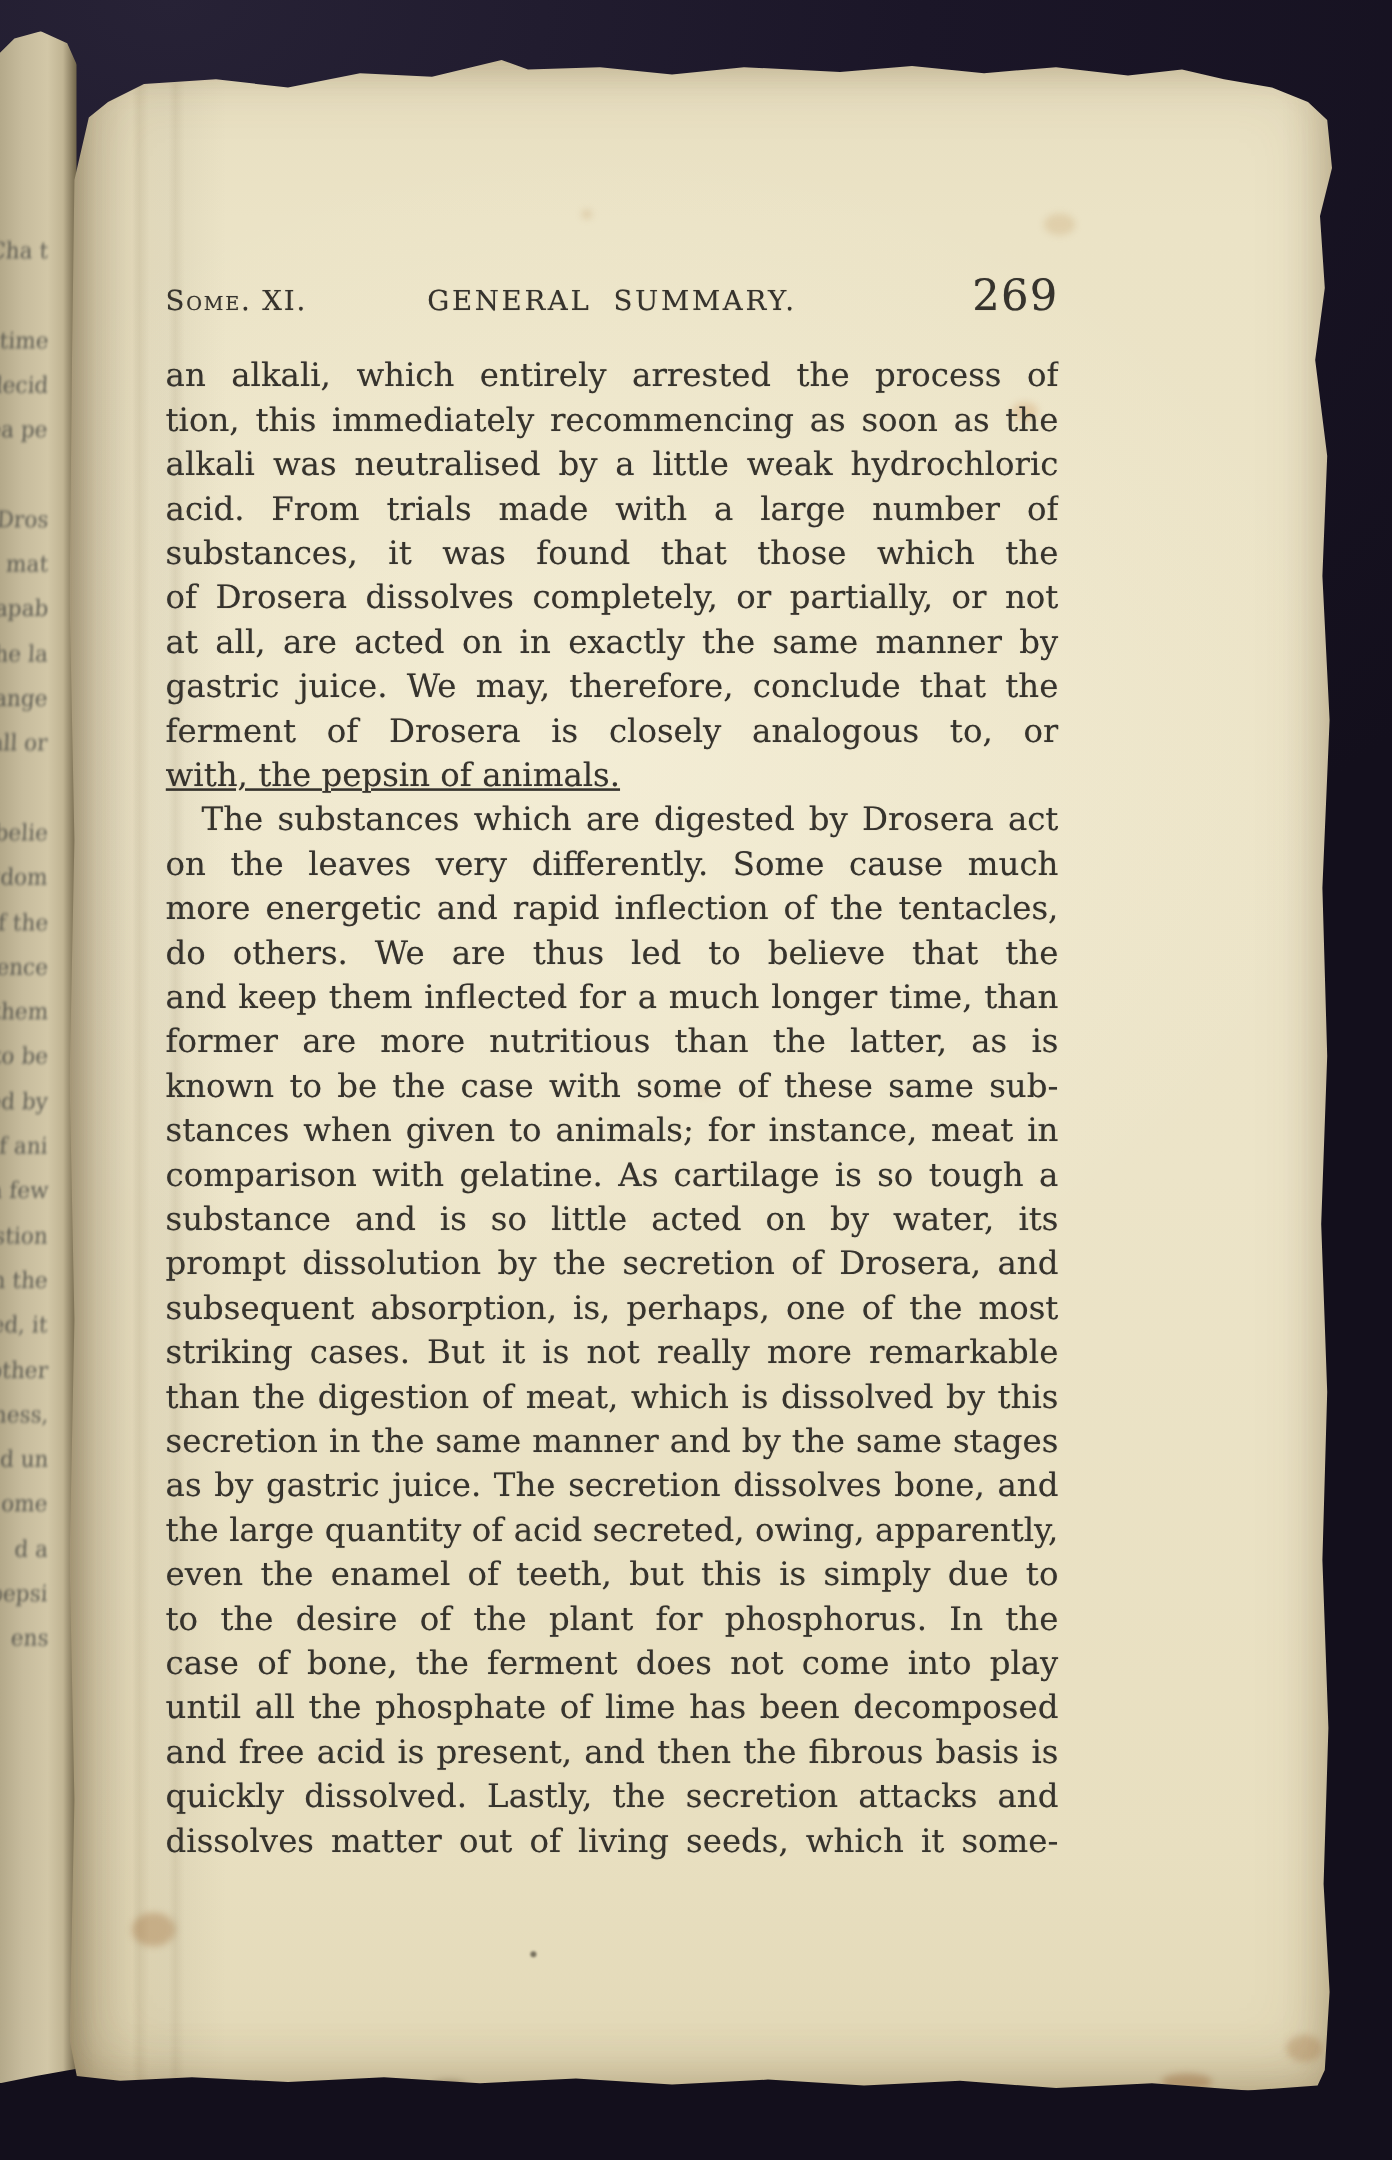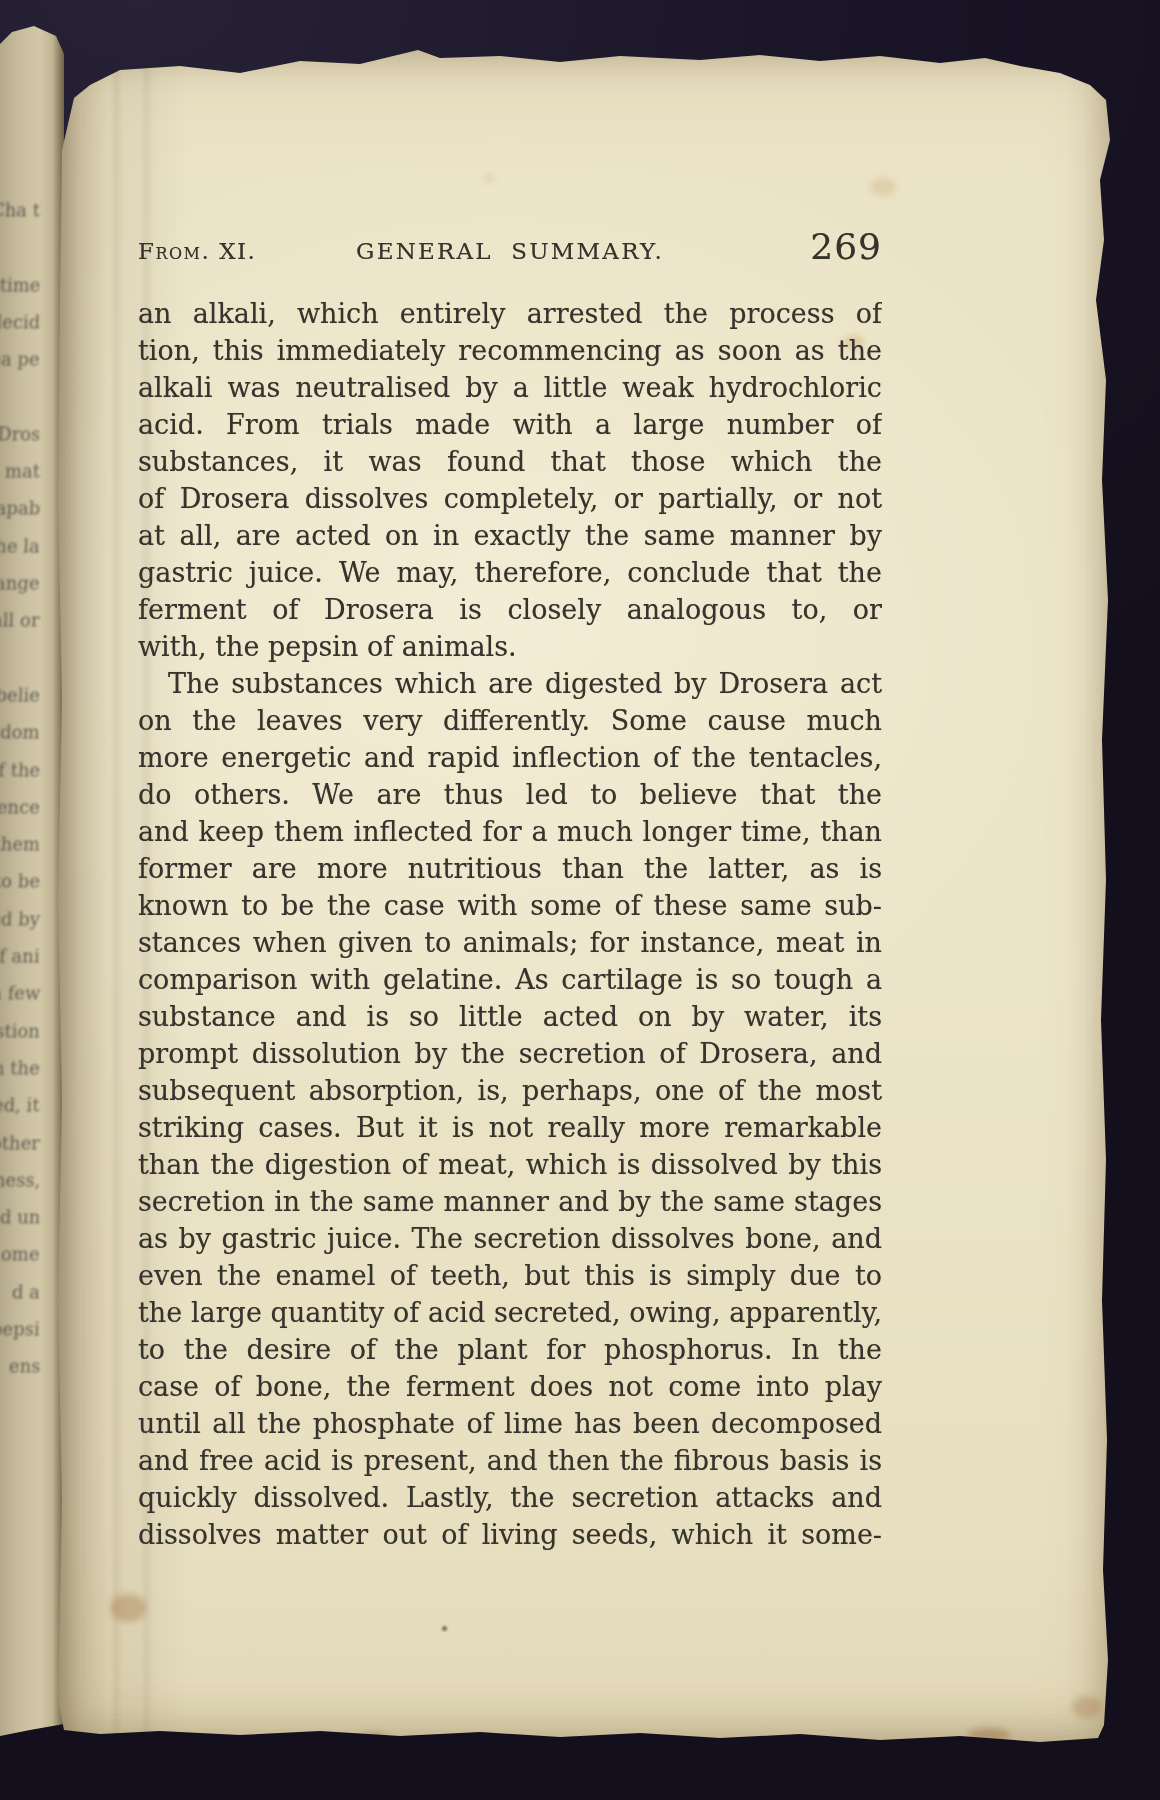--- a/index.html
+++ b/index.html
@@ -131,21 +131,21 @@
     text-shadow: 0 0 0.7px rgba(54,51,45,0.45);
   }
   .para { margin: 0; }
   .line {
     height: 37px;
     overflow: hidden;
     text-align: justify;
     text-align-last: justify;
     white-space: normal;
   }
-  .line.no-just { text-align-last: left; }
+  .line.no-just { text-align-last: left; text-decoration: underline; }
   .para.indent .line:first-child { text-indent: 30px; }
 </style>
 </head>
 <body>
 
 <div class="facing-edge">
     <span class="frag" style="top: 176px;">Cha t</span>
     <span class="frag" style="top: 250.6px;">ong time</span>
     <span class="frag" style="top: 287.9px;">A decid</span>
     <span class="frag" style="top: 325.2px;">of grea pe</span>
@@ -184,21 +184,21 @@
   <div class="fox f3"></div>
   <div class="fox f4"></div>
   <div class="fox f5"></div>
   <div class="fox f6"></div>
   <div class="fox f7"></div>
   <div class="fox f8"></div>
   <div class="fox f9"></div>
 
   <div class="text-block">
     <div class="page-header">
-      <span class="h-left chapter">From. XI.</span>
+      <span class="h-left chapter">Some. XI.</span>
       <span class="h-center running-title">GENERAL SUMMARY.</span>
       <span class="h-right page-number">269</span>
     </div>
     <div class="body-text">
         <div class="para">
           <div class="line">an alkali, which entirely arrested the process of diges-</div>
           <div class="line">tion, this immediately recommencing as soon as the</div>
           <div class="line">alkali was neutralised by a little weak hydrochloric</div>
           <div class="line">acid.  From trials made with a large number of</div>
           <div class="line">substances, it was found that those which the secretion</div>
@@ -218,22 +218,22 @@
           <div class="line">known to be the case with some of these same sub-</div>
           <div class="line">stances when given to animals; for instance, meat in</div>
           <div class="line">comparison with gelatine.  As cartilage is so tough a</div>
           <div class="line">substance and is so little acted on by water, its</div>
           <div class="line">prompt dissolution by the secretion of Drosera, and</div>
           <div class="line">subsequent absorption, is, perhaps, one of the most</div>
           <div class="line">striking cases.  But it is not really more remarkable</div>
           <div class="line">than the digestion of meat, which is dissolved by this</div>
           <div class="line">secretion in the same manner and by the same stages</div>
           <div class="line">as by gastric juice.  The secretion dissolves bone, and</div>
+          <div class="line">the large quantity of acid secreted, owing, apparently,</div>
           <div class="line">even the enamel of teeth, but this is simply due to</div>
-          <div class="line">the large quantity of acid secreted, owing, apparently,</div>
           <div class="line">to the desire of the plant for phosphorus.  In the</div>
           <div class="line">case of bone, the ferment does not come into play</div>
           <div class="line">until all the phosphate of lime has been decomposed</div>
           <div class="line">and free acid is present, and then the fibrous basis is</div>
           <div class="line">quickly dissolved.  Lastly, the secretion attacks and</div>
           <div class="line">dissolves matter out of living seeds, which it some-</div>
         </div>
       </div>
   </div>
 </div>

